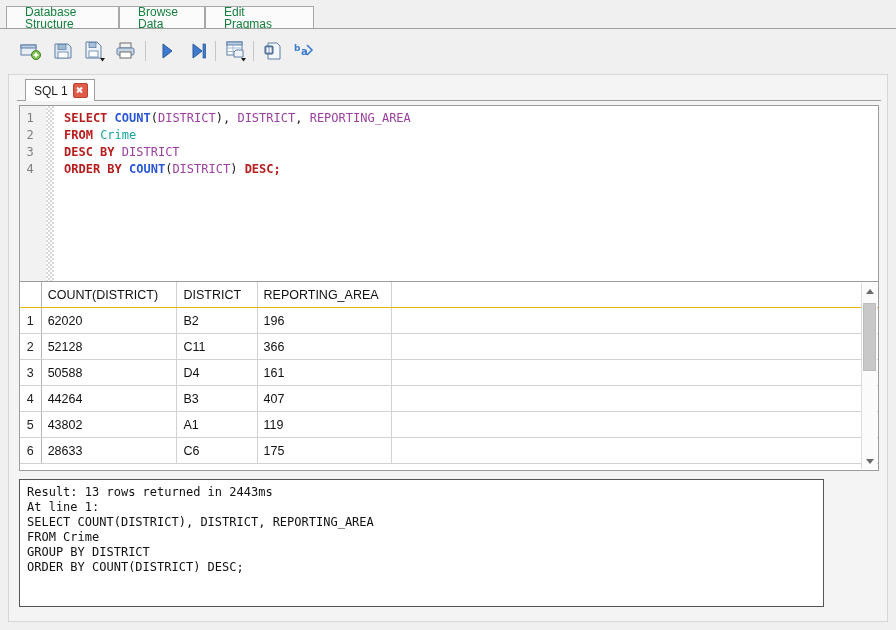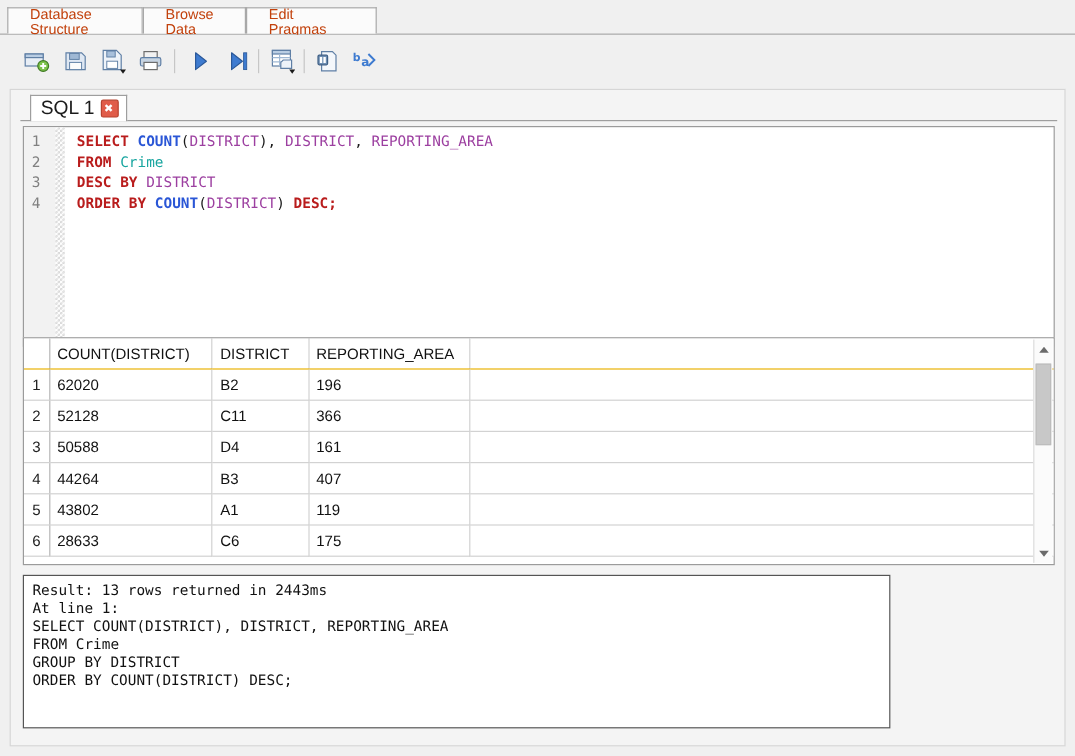--- a/index.html
+++ b/index.html
@@ -43,21 +43,21 @@
     height: 22px;
     box-sizing: border-box;
     background: #fbfbfb;
     border: 1px solid #a8a8a8;
     border-bottom: none;
     display: flex;
     align-items: center;
     justify-content: center;
     padding: 0 18px;
     font-size: 12px;
-    color: #c2410c;
+    color: #15803d;
     line-height: 1;
   }
   .tab.active {
     top: 2px;
     height: 27px;
     background: #ffffff;
     border-color: #9e9e9e;
     z-index: 3;
   }
 
@@ -109,21 +109,21 @@
     left: 8px; top: 0;
     height: 22px;
     box-sizing: border-box;
     background: #ffffff;
     border: 1px solid #9e9e9e;
     border-bottom: none;
     display: flex;
     align-items: center;
     gap: 5px;
     padding: 0 6px 0 8px;
-    font-size: 16px;
+    font-size: 12px;
     color: #1b1b1b;
     justify-content: space-between;
   }
   .sqltab-close {
     width: 13px; height: 13px;
     background: #e05c49;
     border: 1px solid #b8432f;
     border-radius: 2px;
     position: relative;
   }
@@ -286,21 +286,21 @@
     height: 68px;
     background: #c8c8c8;
     border: 1px solid #bdbdbd;
     box-sizing: border-box;
   }
 
   
   .log {
     position: absolute;
     left: 10px; top: 404px;
-    width: 723px;
+    width: 805px;
     height: 128px;
     box-sizing: border-box;
     background: #ffffff;
     border: 1px solid #555555;
     padding: 5px 7px;
     overflow: hidden;
   }
   .log pre {
     margin: 0;
     font-family: "DejaVu Sans Mono", monospace;

